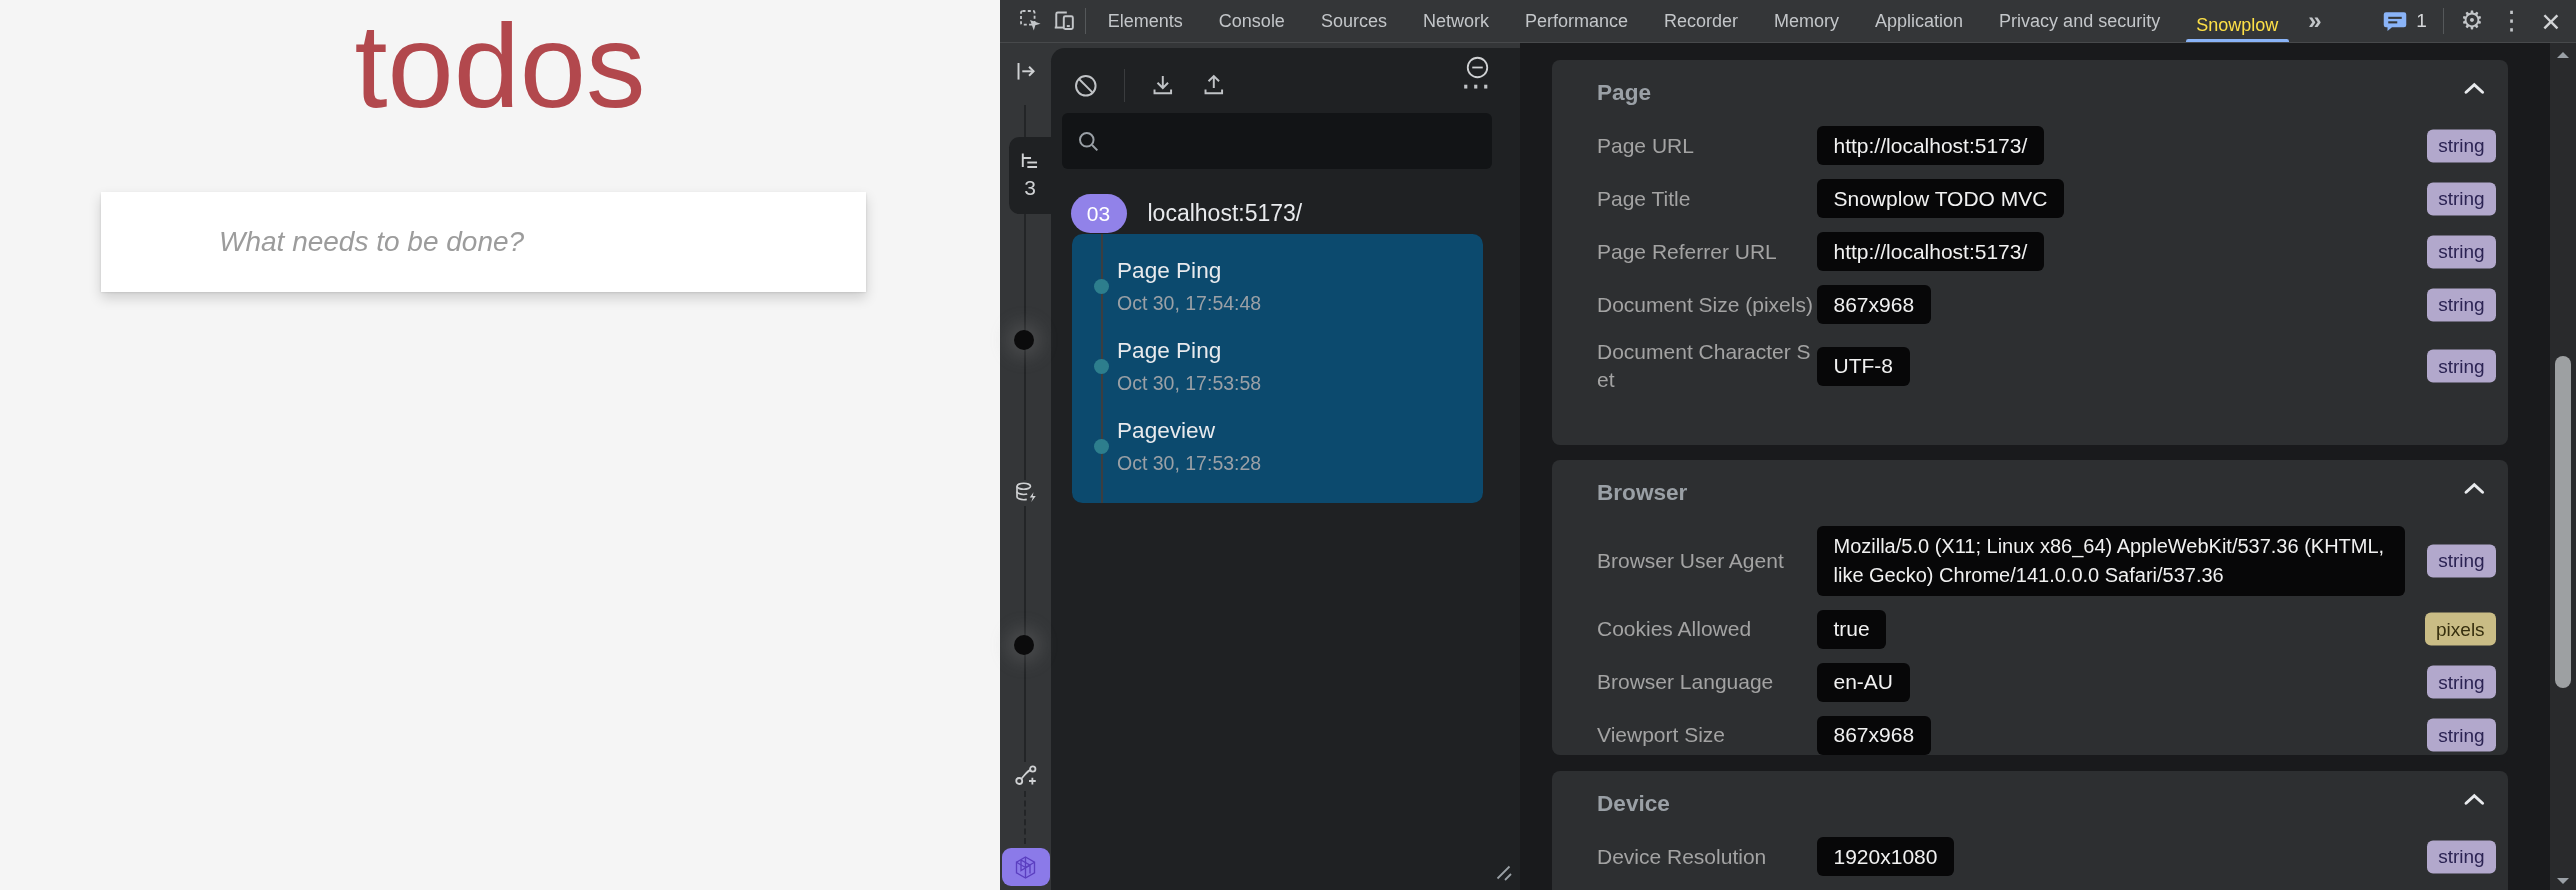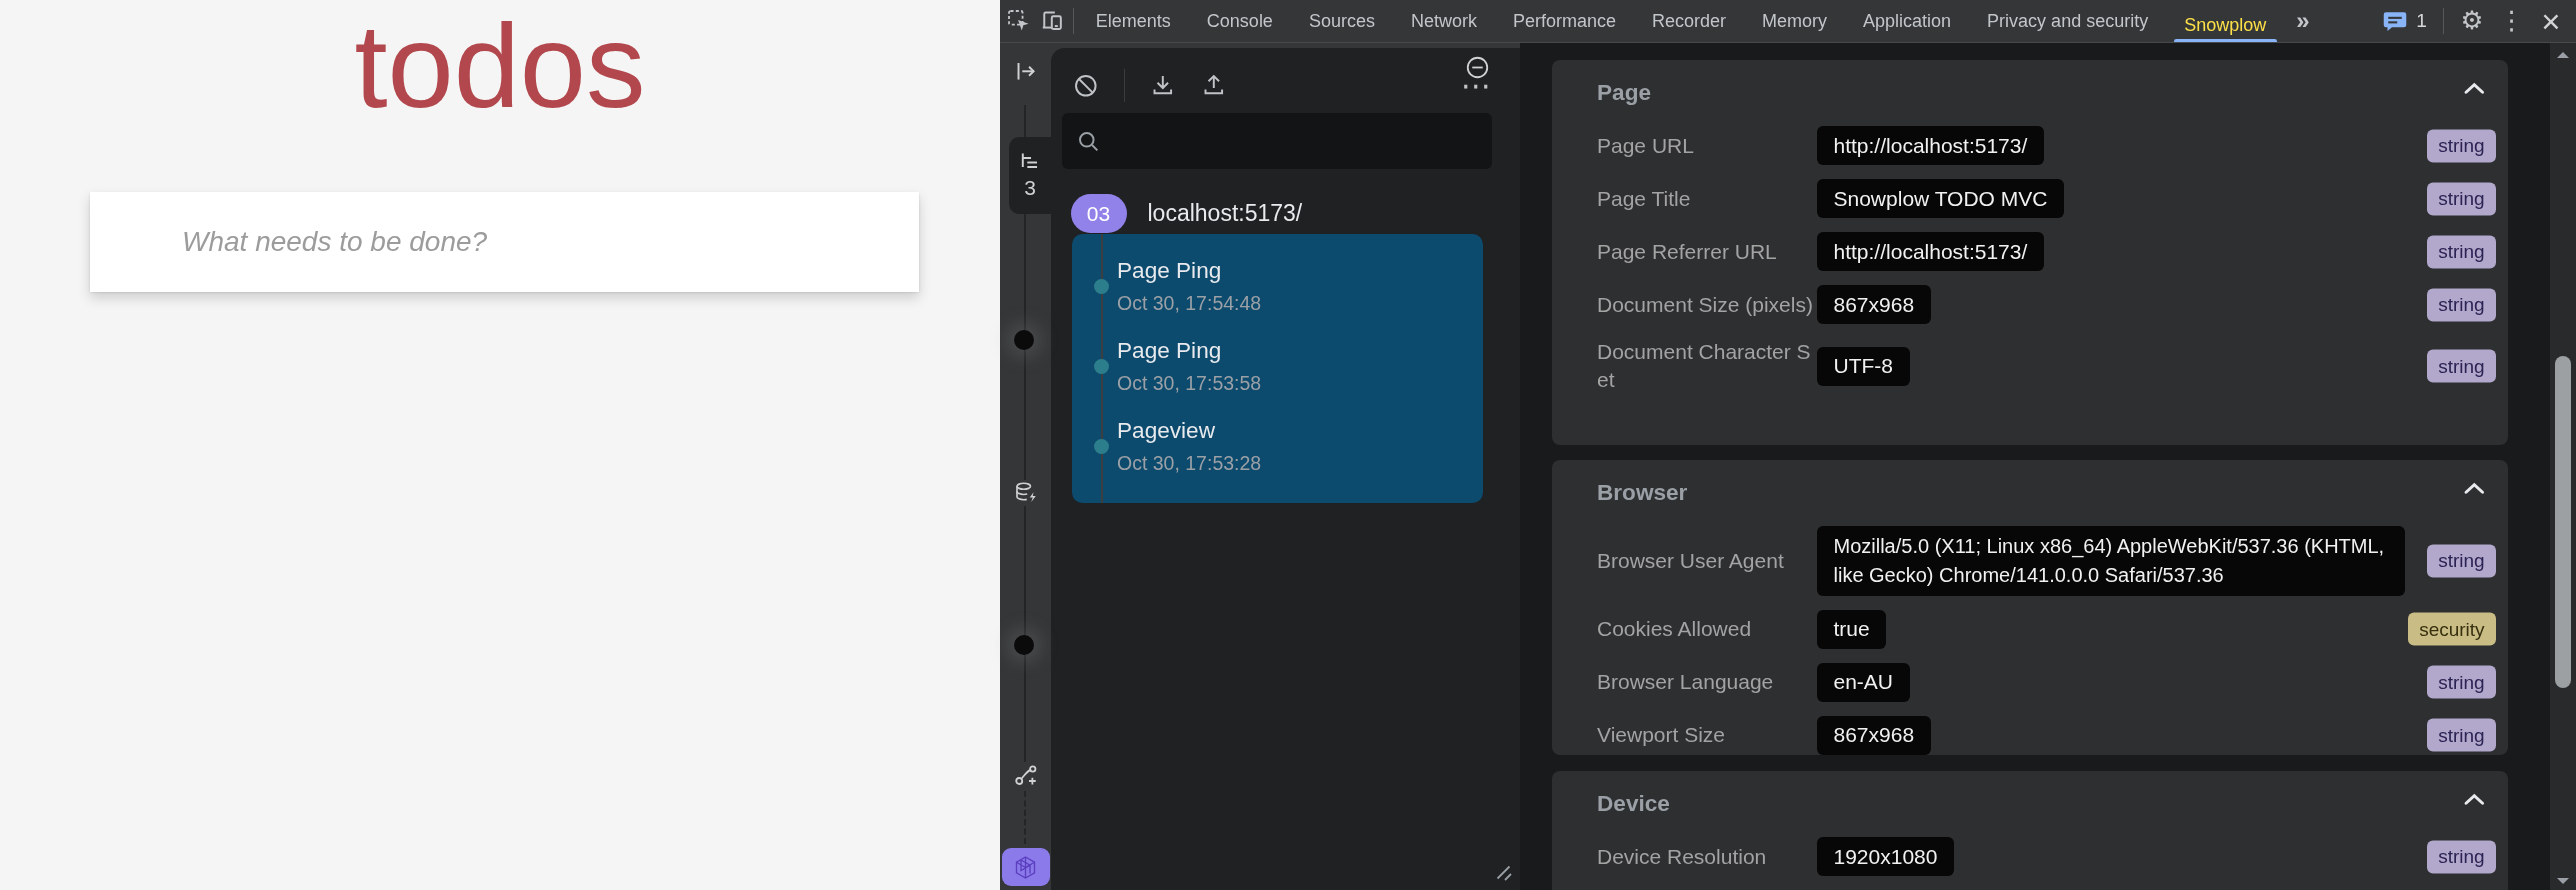--- a/index.html
+++ b/index.html
@@ -3,34 +3,34 @@
 <meta charset="utf-8">
 <style>
   html,body{margin:0;padding:0;width:2576px;height:890px;overflow:hidden;
     font-family:"Liberation Sans", sans-serif; background:#191a1c;}
   *{box-sizing:border-box;}
 
   
   #todo-region{position:absolute;left:0;top:0;width:1000px;height:890px;background:#f5f5f5;overflow:hidden;}
   .todos-title{position:absolute;top:6px;left:0;width:100%;text-align:center;
     font-size:119px;line-height:1;font-weight:400;color:#b2484d;}
-  .new-todo-box{position:absolute;left:90px;top:192px;width:829px;height:100px;background:#fff;
-    box-shadow:0 6px 12px rgba(0,0,0,0.16), 0 0.8px 2.3px rgba(0,0,0,0.12);}
+  .new-todo-box{position:absolute;left:101px;top:192px;width:765px;height:100px;background:#fff;
+    box-shadow:0 6px 12px rgba(0,0,0,0.16), 0 0.8px 2.3px rgba(0,0,0,0.12);padding-left:26px;}
   .new-todo-input{width:100%;height:100%;border:none;outline:none;background:transparent;
     padding-left:92px;font-size:28px;font-family:"Liberation Sans",sans-serif;color:#4d4d4d;}
   .new-todo-input::placeholder{font-style:italic;color:#9c9c9c;opacity:1;}
   .todo-hints{position:absolute;top:380px;left:0;width:1000px;text-align:center;color:#5c5c5c;font-size:17.3px;}
   .todo-hints p{margin:0;line-height:32px;}
 
   
   #devtools{position:absolute;left:1000px;top:0;width:1576px;height:890px;background:#191a1c;}
 
   
   .dt-toolbar{position:absolute;left:0;top:0;width:1576px;height:43px;background:#343638;
-    border-bottom:0.8px solid #47494b;display:flex;align-items:center;padding:0 9px 0 2px;}
+    border-bottom:0.8px solid #47494b;display:flex;align-items:center;padding:0 9px 0 14px;}
   .tb-icon{display:flex;align-items:center;justify-content:center;width:33px;height:33px;color:#c3c6c9;flex:none;}
   .vdiv{width:0.8px;height:25.6px;background:#55585a;margin:0 4.5px;flex:none;}
   .dt-tabs{display:flex;height:100%;align-items:stretch;flex:none;}
   .tab{display:flex;align-items:center;padding:0 18px;font-size:18px;color:#c3c6c9;position:relative;cursor:default;white-space:nowrap;}
   .tab.active{color:#fde047;margin-top:8px;}
   .tab.active::after{content:"";position:absolute;left:7.5px;right:7.5px;bottom:0;height:3px;border-radius:2.3px 2.3px 0 0;background:#8ab4f8;}
   .more-tabs{display:flex;align-items:center;padding:0 12px;color:#c3c6c9;font-size:24px;font-weight:700;}
   .tb-right{margin-left:auto;display:flex;align-items:center;gap:7.5px;}
   .chat-count{color:#d5d7d9;font-size:19px;margin-left:-3px;margin-right:4.5px;}
   .glyph-icon{font-size:25.6px;line-height:1;color:#c3c6c9;width:32px;text-align:center;}
@@ -316,21 +316,21 @@
           </svg></div>
         <div class="rows">
           <div class="det-row">
             <div class="det-label">Browser User Agent</div>
             <div class="chip wrap">Mozilla/5.0 (X11; Linux x86_64) AppleWebKit/537.36 (KHTML, like Gecko) Chrome/141.0.0.0 Safari/537.36</div>
             <div class="type-badge t-string">string</div>
           </div>
           <div class="det-row">
             <div class="det-label">Cookies Allowed</div>
             <div class="chip">true</div>
-            <div class="type-badge t-boolean">security</div>
+            <div class="type-badge t-boolean">pixels</div>
           </div>
           <div class="det-row">
             <div class="det-label">Browser Language</div>
             <div class="chip">en-AU</div>
             <div class="type-badge t-string">string</div>
           </div>
           <div class="det-row">
             <div class="det-label">Viewport Size</div>
             <div class="chip">867x968</div>
             <div class="type-badge t-string">string</div>

